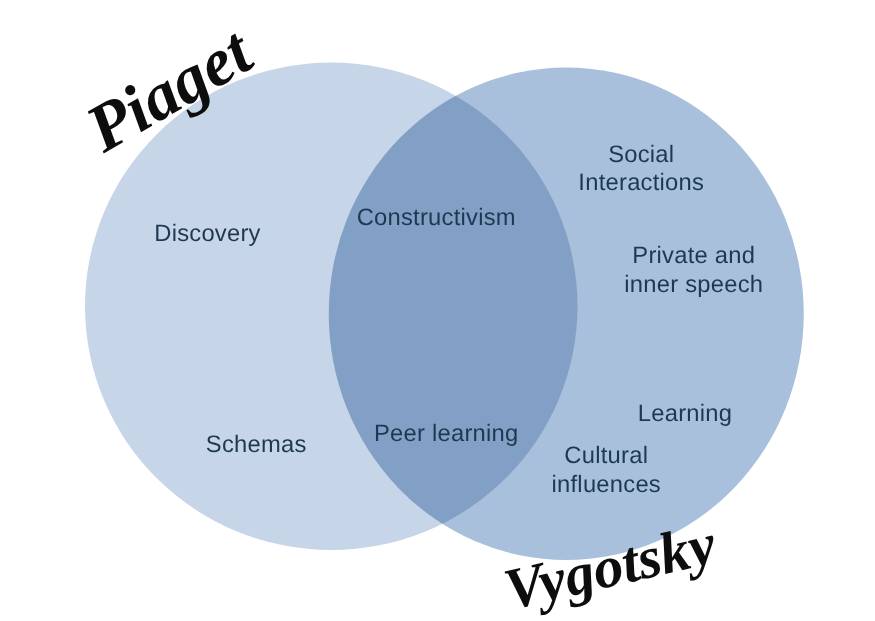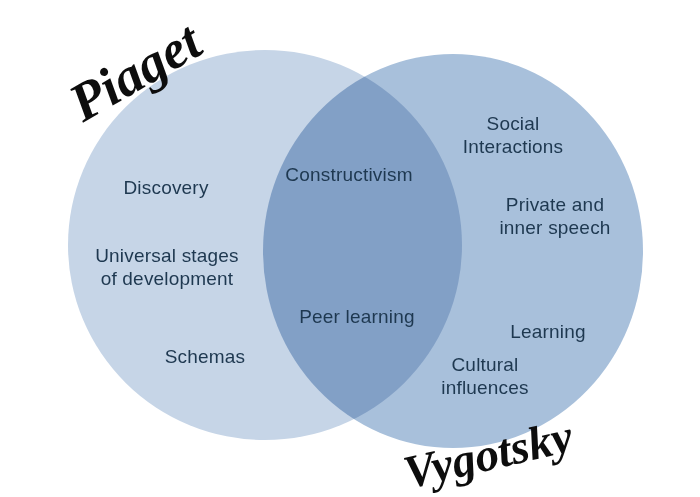--- a/index.html
+++ b/index.html
@@ -63,26 +63,24 @@
   <svg class="circles" width="700" height="497" viewBox="0 0 700 497">
     <ellipse cx="265" cy="245" rx="197" ry="195" fill="#c6d5e7"></ellipse>
     <ellipse class="blend-multiply" cx="453" cy="251" rx="190" ry="197" fill="#a8c0db"></ellipse>
   </svg>
 
   <div class="title title-piaget">Piaget</div>
 
   <div class="title title-vygotsky">Vygotsky</div>
 
   <div class="label" style="left:166px; top:188px">Discovery</div>
-  <div class="label" style="left:167px; top:268px">Universal stages
-of development</div>
   <div class="label" style="left:205px; top:357px">Schemas</div>
 
   <div class="label" style="left:349px; top:175px">Constructivism</div>
-  <div class="label" style="left:357px; top:317px">Peer learning</div>
+  <div class="label" style="left:357px; top:348px">Peer learning</div>
 
   <div class="label" style="left:513px; top:136px">Social
 Interactions</div>
   <div class="label" style="left:555px; top:217px">Private and
 inner speech</div>
   <div class="label" style="left:548px; top:332px">Learning</div>
   <div class="label" style="left:485px; top:377px">Cultural
 influences</div>
 
 </div>

